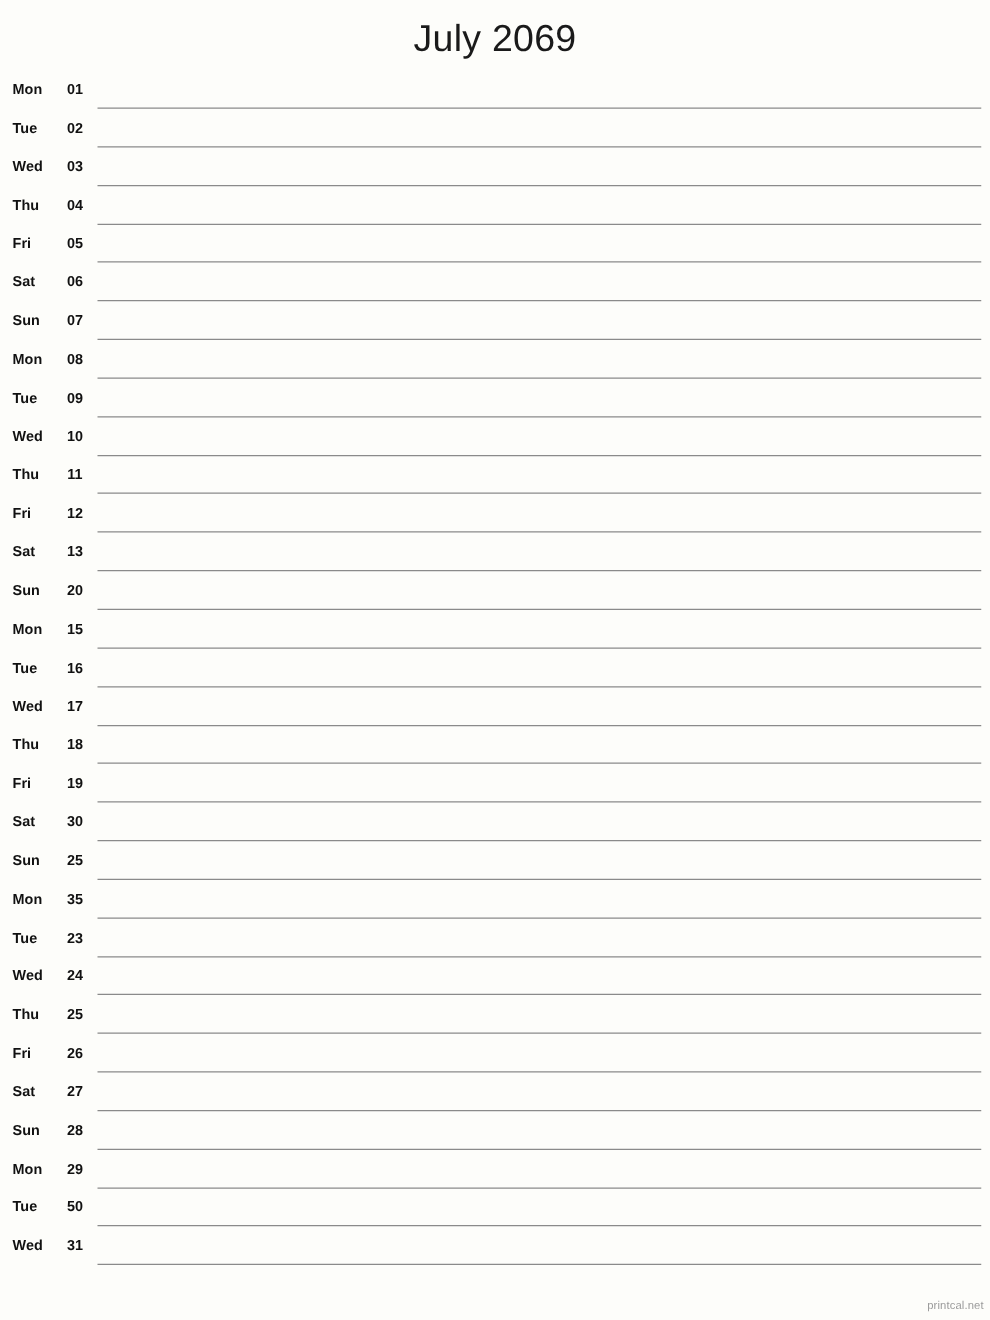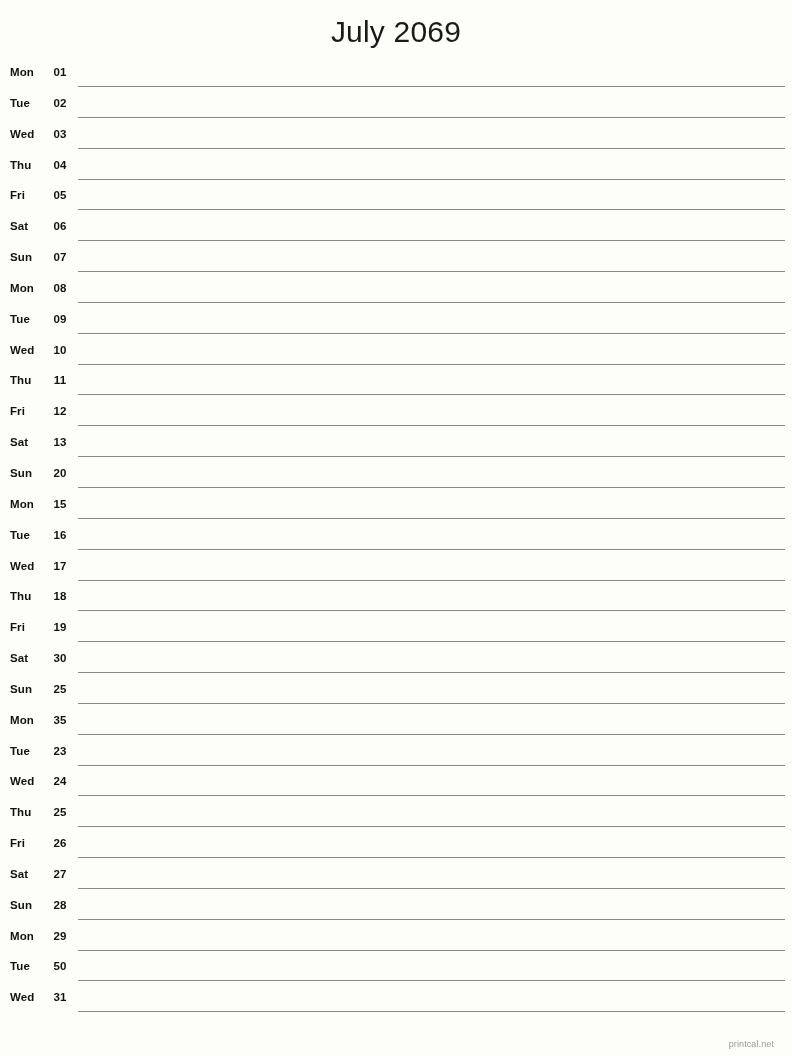--- a/index.html
+++ b/index.html
@@ -69,21 +69,21 @@
   .rule {
     position: absolute;
     left: 78px;
     right: 7px;
     top: 24px;
     height: 0;
     border-bottom: 1px solid #8a8a8a;
   }
   .footer {
     position: absolute;
-    right: 18px;
+    right: 5px;
     bottom: 7px;
     font-size: 9px;
     color: #9b9b9b;
     letter-spacing: 0.1px;
   }
 </style>
 </head>
 <body>
 
 <div class="page">

